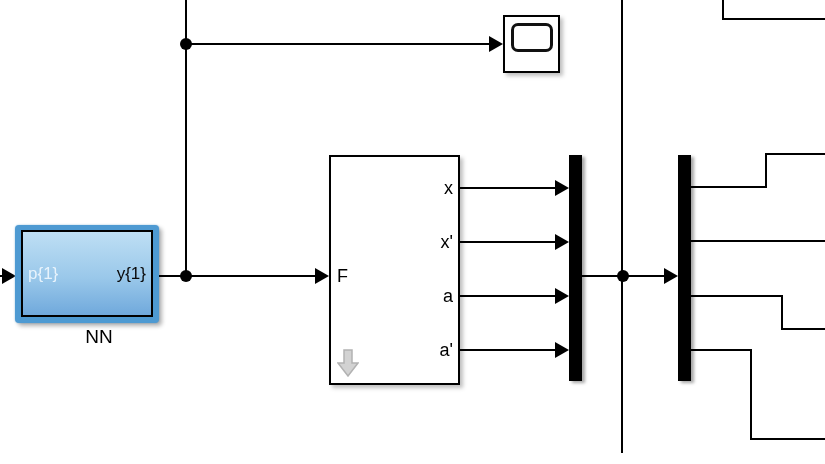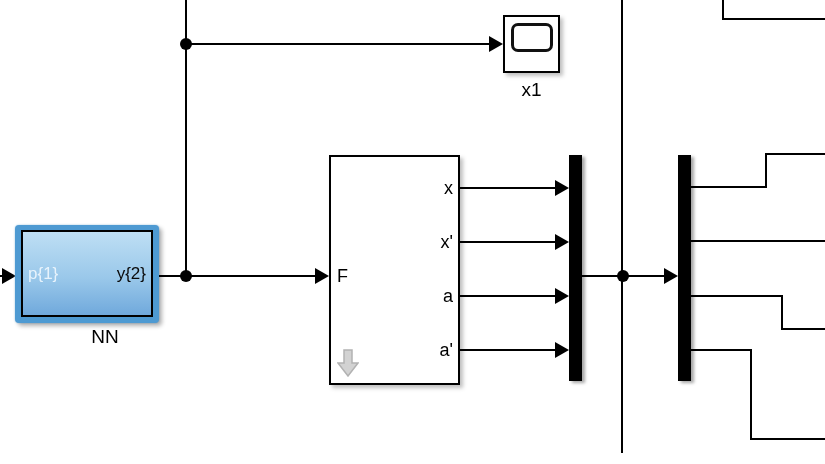--- a/index.html
+++ b/index.html
@@ -43,33 +43,32 @@
   <div class="hline" style="left:186px;top:43px;width:303px"></div>
   <div class="arrow-r" style="left:489px;top:36px"></div>
   <div class="dot" style="left:180px;top:38px"></div>
 
   <div class="hline" style="left:0;top:275px;width:3px"></div>
   <div class="arrow-r" style="left:2px;top:268px"></div>
 
   <div class="nn-outer">
     <div class="nn-inner">
       <span class="nn-in-label">p{1}</span>
-      <span class="nn-out-label">y{2}</span>
+      <span class="nn-out-label">y{1}</span>
     </div>
   </div>
-  <div class="block-label" style="left:33px;top:326px;width:144px">NN</div>
+  <div class="block-label" style="left:27px;top:326px;width:144px">NN</div>
 
   <div class="hline" style="left:159px;top:275px;width:157px"></div>
   <div class="arrow-r" style="left:315px;top:268px"></div>
   <div class="dot" style="left:180px;top:270px"></div>
 
   <div class="block" style="left:503px;top:15px;width:57px;height:58px">
     <div class="scope-screen"></div>
   </div>
-  <div class="block-label" style="left:489px;top:79px;width:85px">x1</div>
 
   <div class="block" style="left:329px;top:155px;width:131px;height:230px">
     <span class="port-label" style="left:6px;top:108px">F</span>
     <span class="port-label out-port" style="top:20px">x</span>
     <span class="port-label out-port" style="top:74px">x'</span>
     <span class="port-label out-port" style="top:128px">a</span>
     <span class="port-label out-port" style="top:182px">a'</span>
     <svg width="22" height="28" viewBox="0 0 22 28" style="position:absolute;left:6px;bottom:6px">
       <path d="M7 1 h8 v13 h6 L11 27 1 14 h6 z" fill="#d2d2d2" stroke="#b2b2b2" stroke-width="1.5"></path>
     </svg>

